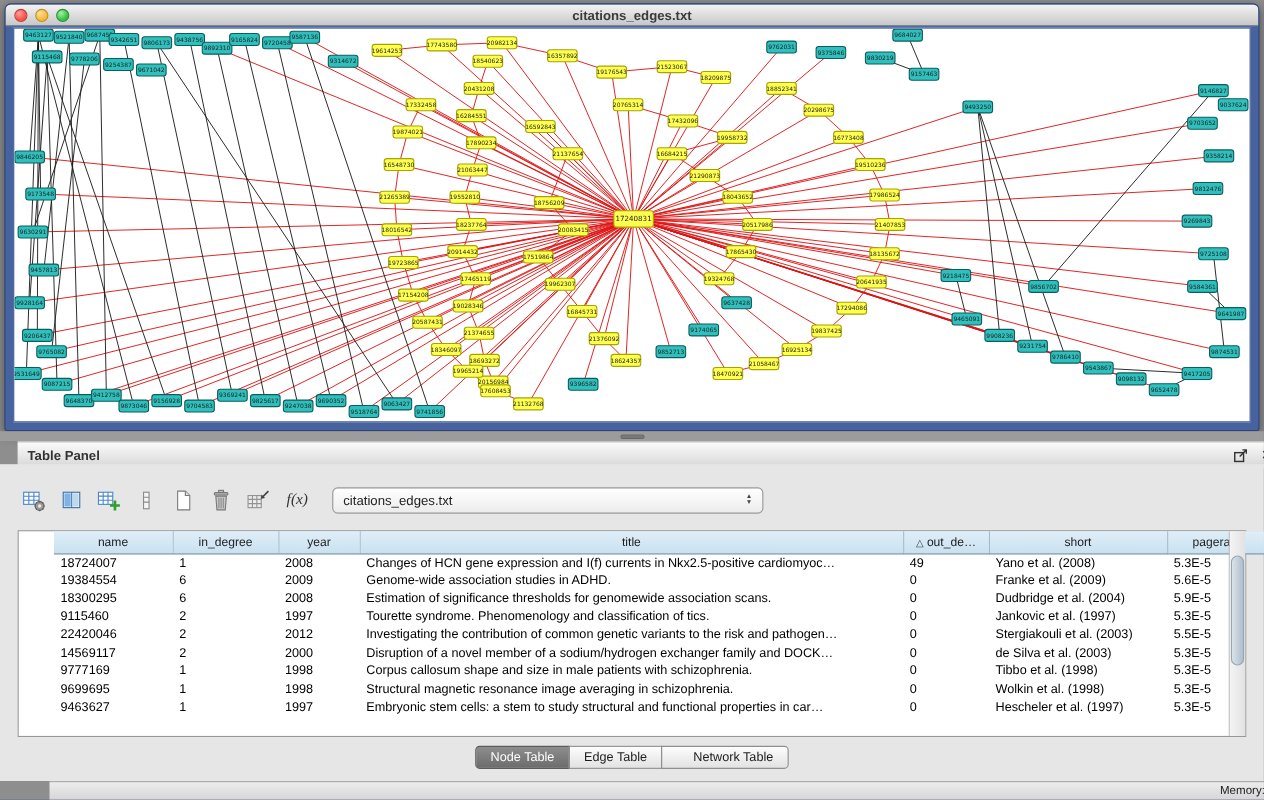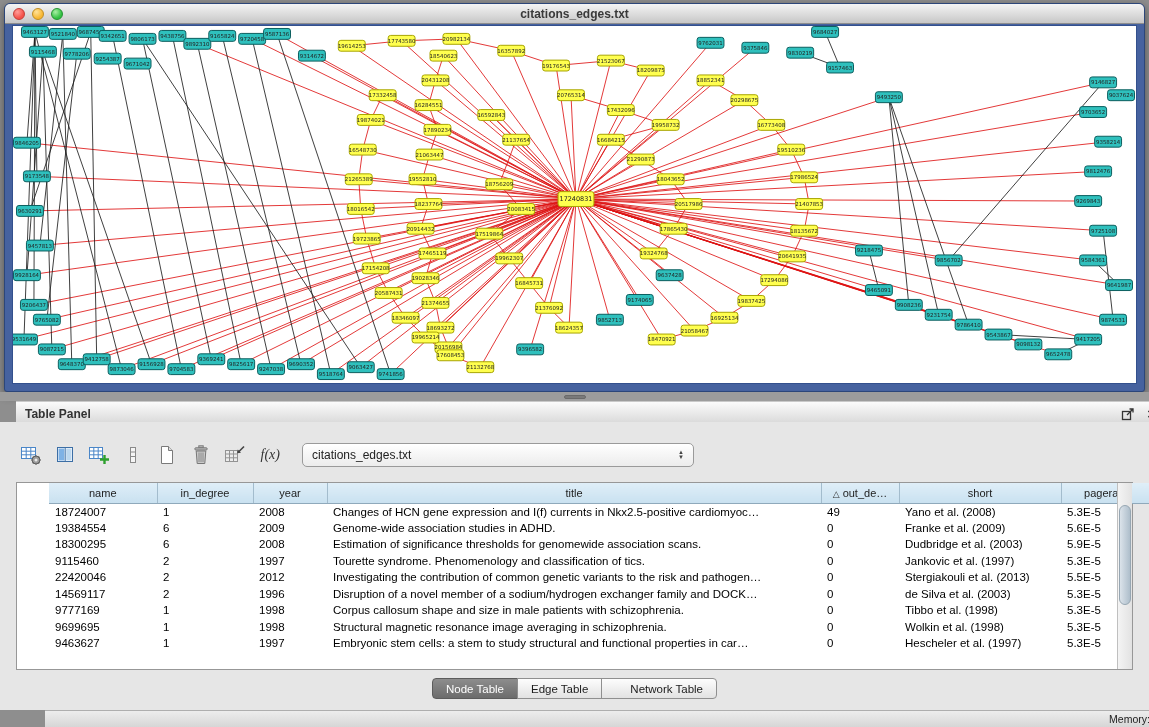--- a/index.html
+++ b/index.html
@@ -751,45 +751,45 @@
             <td>0</td>
             <td>Franke et al. (2009)</td>
             <td>5.6E-5</td>
           </tr>
           <tr>
             <td>18300295</td>
             <td>6</td>
             <td>2008</td>
             <td>Estimation of significance thresholds for genomewide association scans.</td>
             <td>0</td>
-            <td>Dudbridge et al. (2003)</td>
+            <td>Dudbridge et al. (2004)</td>
             <td>5.9E-5</td>
           </tr>
           <tr>
             <td>9115460</td>
             <td>2</td>
             <td>1997</td>
             <td>Tourette syndrome. Phenomenology and classification of tics.</td>
             <td>0</td>
             <td>Jankovic et al. (1997)</td>
             <td>5.3E-5</td>
           </tr>
           <tr>
             <td>22420046</td>
             <td>2</td>
             <td>2012</td>
             <td>Investigating the contribution of common genetic variants to the risk and pathogen…</td>
             <td>0</td>
-            <td>Stergiakouli et al. (2013)</td>
+            <td>Stergiakouli et al. (2003)</td>
             <td>5.5E-5</td>
           </tr>
           <tr>
             <td>14569117</td>
             <td>2</td>
-            <td>1996</td>
+            <td>2000</td>
             <td>Disruption of a novel member of a sodium/hydrogen exchanger family and DOCK…</td>
             <td>0</td>
             <td>de Silva et al. (2003)</td>
             <td>5.3E-5</td>
           </tr>
           <tr>
             <td>9777169</td>
             <td>1</td>
             <td>1998</td>
             <td>Corpus callosum shape and size in male patients with schizophrenia.</td>

